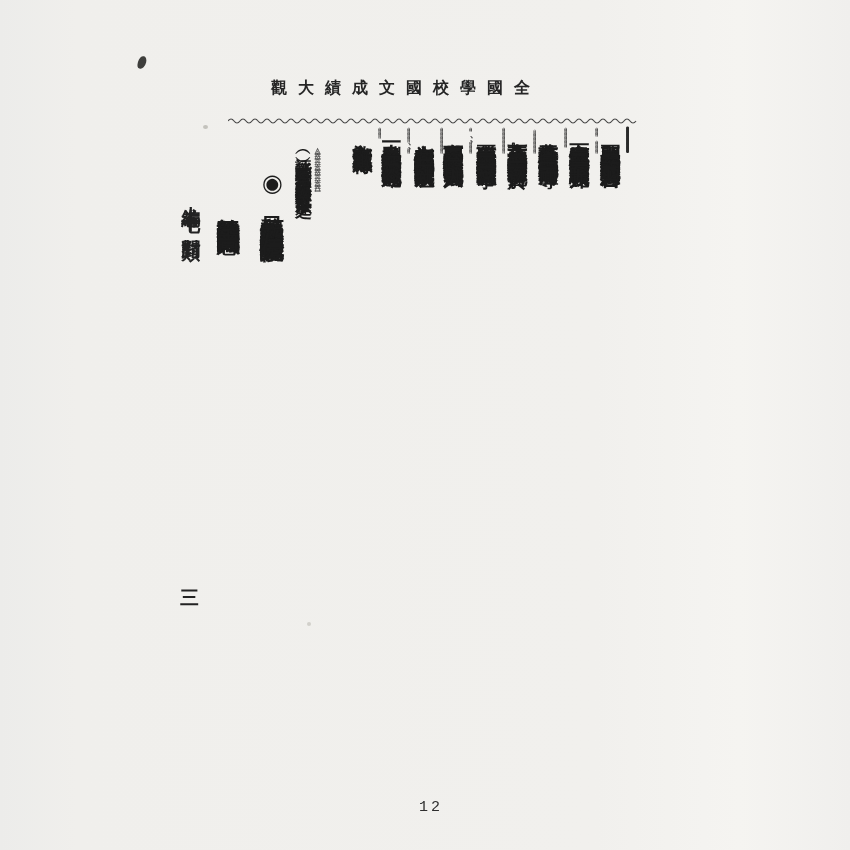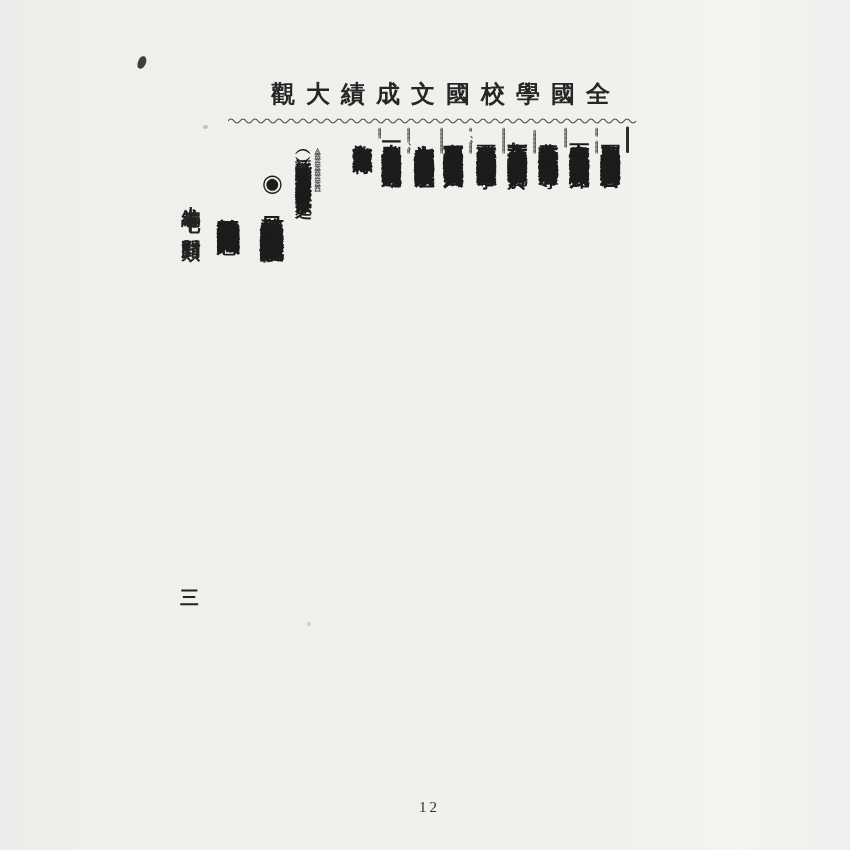--- a/index.html
+++ b/index.html
@@ -5,21 +5,21 @@
   html,body{margin:0;padding:0;background:#e9e9e7;}
   .page{
     position:relative;width:850px;height:850px;overflow:hidden;
     background:linear-gradient(90deg,#ececea 0%,#f0efec 9%,#f1f0ed 70%,#f5f4f1 87%,#f0efed 100%);
     font-family:"Liberation Serif","DejaVu Serif",serif;
     color:#1c1c1c;
   }
   
   .header-title{
     position:absolute;top:78px;left:271px;
-    font-size:24px;font-weight:700;letter-spacing:11px;white-space:nowrap;color:#262626;
+    font-size:16px;font-weight:700;letter-spacing:11px;white-space:nowrap;color:#262626;
   }
   .wavy{position:absolute;left:228px;top:110px;width:410px;height:8px;}
   
   .text-block{
     position:absolute;top:128px;left:208px;width:425px;height:695px;
     writing-mode:vertical-rl;text-orientation:mixed;
   }
   .col{height:100%;box-sizing:border-box;}
   .col-main   {width:31px;line-height:31px;font-size:20px;letter-spacing:0.8px;font-weight:600;}
   .col-comment{width:31px;line-height:31px;margin-right:31px;font-size:16.5px;letter-spacing:1.6px;
@@ -38,21 +38,21 @@
   
   .margin-label{
     position:absolute;left:178px;top:190px;height:430px;
     writing-mode:vertical-rl;text-orientation:mixed;
     font-size:19px;letter-spacing:2px;font-weight:600;color:#222;
   }
   .margin-label .category{margin-top:16px;}
   .folio{position:absolute;left:180px;top:585px;font-size:19px;font-weight:600;color:#222;}
   .page-num{
     position:absolute;top:799px;left:419px;
-    font-family:Liberation Serif, serif;
+    font-family:Liberation Mono, monospace;
     font-size:15px;letter-spacing:3px;color:#2e2e2e;
   }
   
   .speck{position:absolute;}
   .speck-a{left:138px;top:56px;width:8px;height:13px;background:#2f2f2d;
            border-radius:55% 45% 60% 40%;transform:rotate(14deg);opacity:.92;}
   .speck-b{left:203px;top:125px;width:5px;height:4px;background:#b8b6b0;border-radius:50%;opacity:.8;}
   .speck-c{left:307px;top:622px;width:4px;height:4px;background:#c4c2bc;border-radius:50%;opacity:.7;}
 </style>
 </head>

